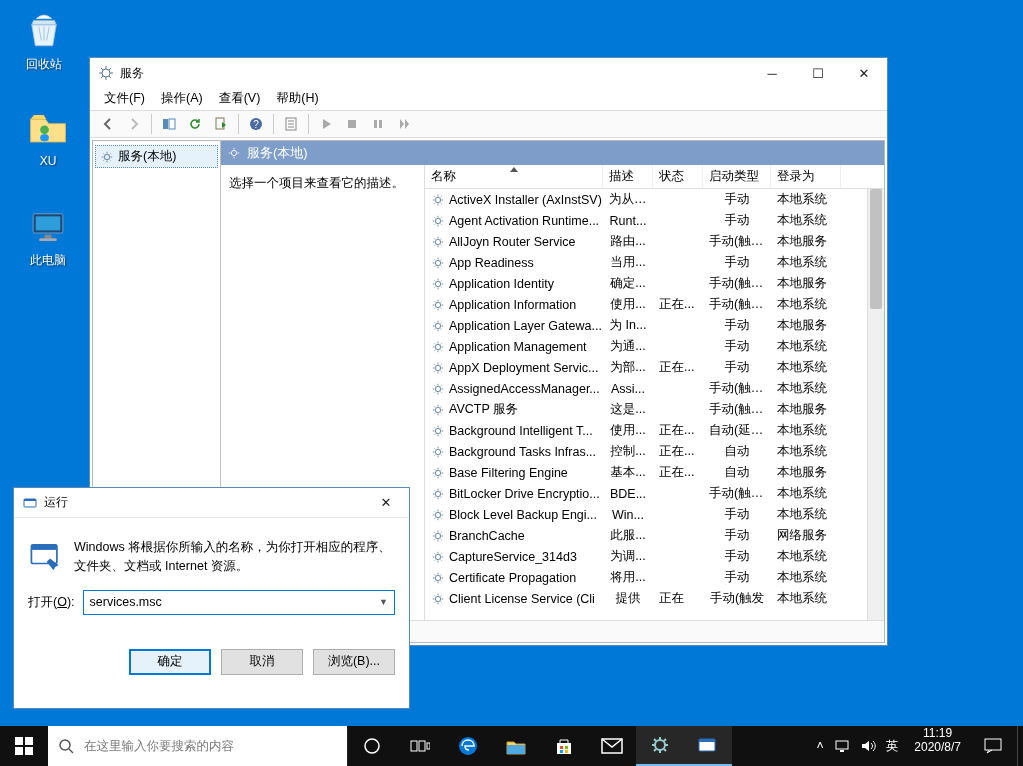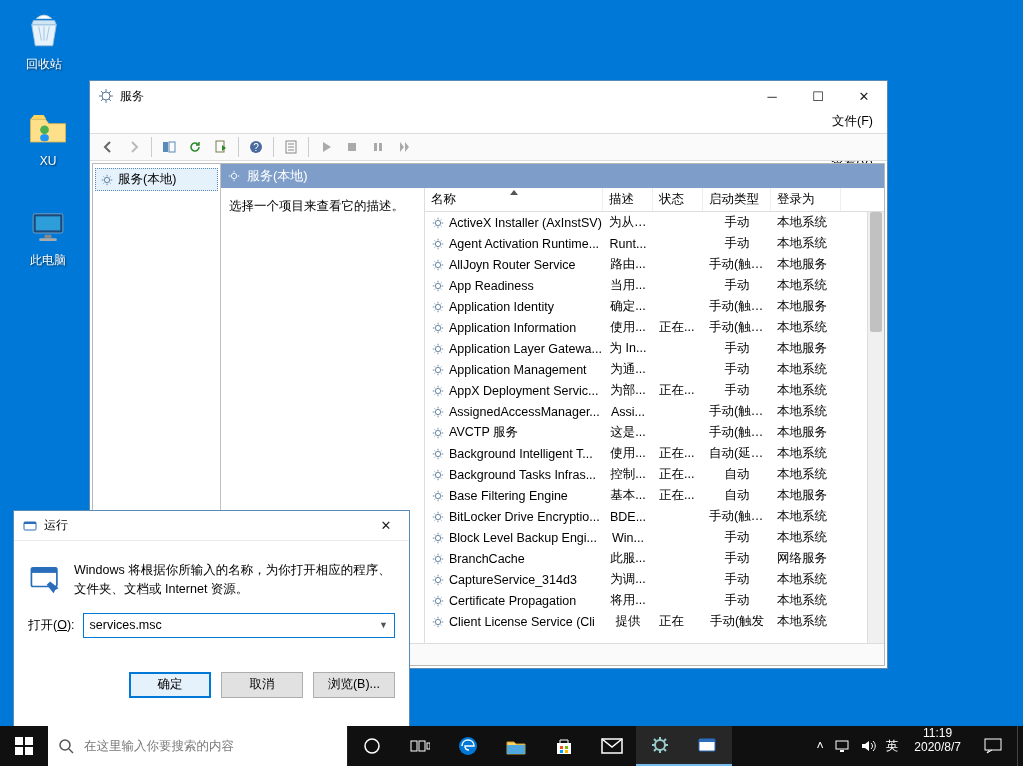--- a/index.html
+++ b/index.html
@@ -5,29 +5,29 @@
 * { margin: 0; padding: 0; box-sizing: border-box; font-family: "Microsoft YaHei", "Segoe UI", sans-serif; }
 body { width: 1023px; height: 766px; background: #0078d7; overflow: hidden; position: relative; }
 
 
 .desktop-icon { position: absolute; width: 72px; text-align: center; color: #fff; font-size: 12px; cursor: pointer; }
 .desktop-icon .ico { width: 44px; height: 44px; margin: 0 auto 4px; display: flex; align-items: center; justify-content: center; }
 .desktop-icon .lbl { text-shadow: 1px 1px 2px rgba(0,0,0,.6); }
 .recycle-svg, .folder-svg, .pc-svg { width: 42px; height: 42px; }
 
 
-.win { position: absolute; background: #fff; border: 1px solid #5a8ab7; display: flex; flex-direction: column; margin-top: 23px; }
+.win { position: absolute; background: #fff; border: 1px solid #5a8ab7; display: flex; flex-direction: column; }
 .win.services { left: 89px; top: 57px; width: 799px; height: 589px; }
 .titlebar { height: 30px; display: flex; align-items: center; padding-left: 8px; background: #fff; }
 .titlebar .ti { width: 16px; height: 16px; margin-right: 6px; }
 .titlebar .ttl { font-size: 12px; color: #000; flex: 1; }
 .win-btns { display: flex; }
 .win-btn { width: 46px; height: 30px; display: flex; align-items: center; justify-content: center; font-size: 13px; color: #222; }
 
-.menubar { height: 22px; display: flex; align-items: flex-end; padding: 0 6px; font-size: 12.5px; background: #fff; flex-direction: column; }
+.menubar { height: 22px; display: flex; align-items: flex-start; padding: 0 6px; font-size: 12.5px; background: #fff; }
 .menubar .mi { padding: 2px 8px; color: #000; }
 
 .toolbar { height: 28px; display: flex; align-items: center; padding: 0 6px; gap: 2px; border-top: 1px solid #ddd; border-bottom: 1px solid #ddd; background: #fafafa; }
 .tbtn { width: 24px; height: 24px; display: flex; align-items: center; justify-content: center; border-radius: 2px; }
 .tbtn svg { width: 16px; height: 16px; }
 .tsep { width: 1px; height: 20px; background: #ccc; margin: 0 3px; }
 
 .body { flex: 1; display: flex; border: 1px solid #b8b8b8; margin: 2px; overflow: hidden; }
 .tree { width: 128px; border-right: 1px solid #c0c0c0; background: #fff; padding: 4px 2px; }
 .tree-item { display: flex; align-items: center; padding: 2px 4px; font-size: 12.5px; background: #e5f1fb; border: 1px dotted #5a8ab7; }

